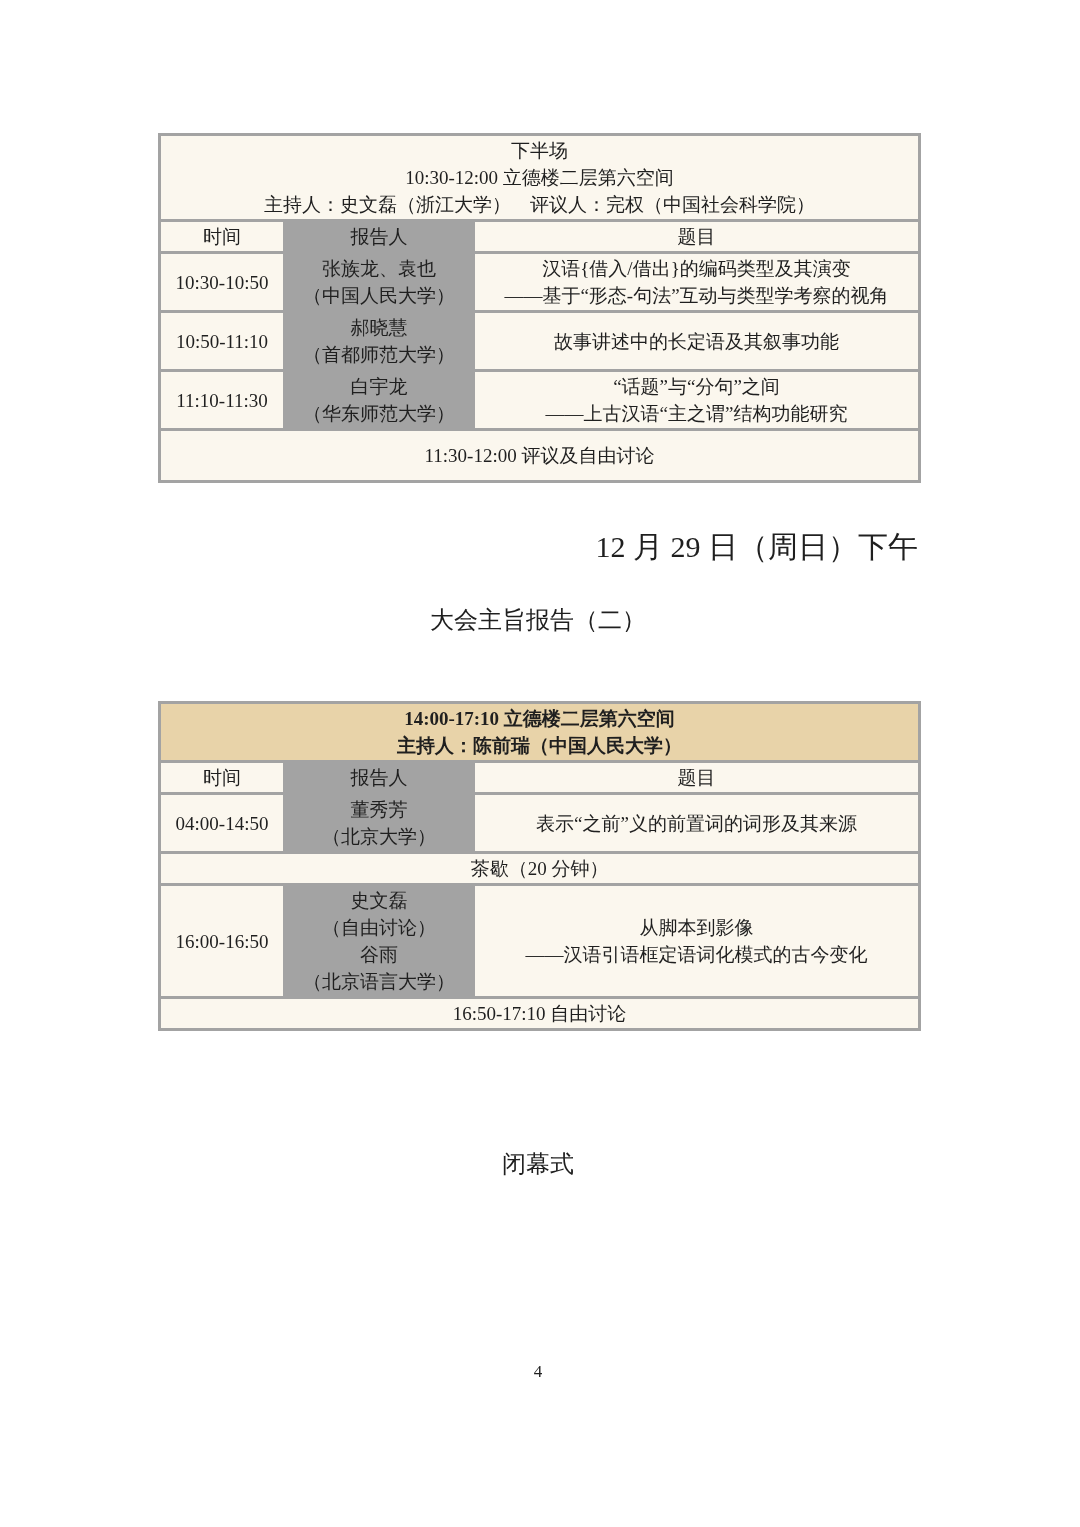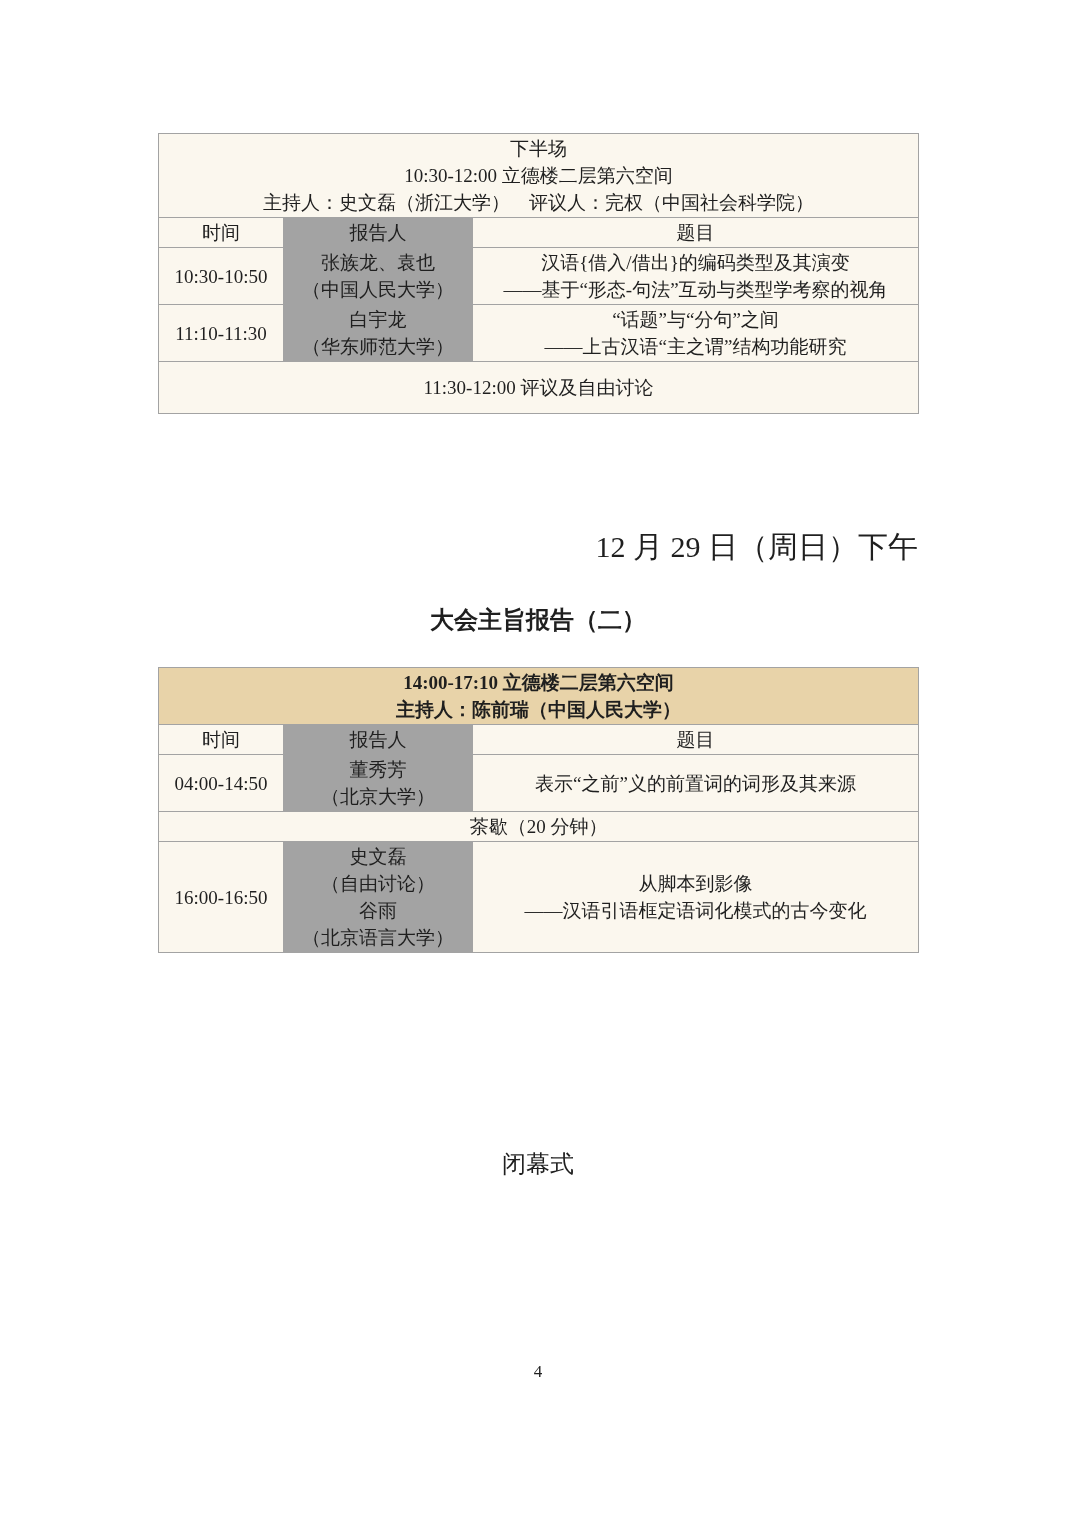--- a/index.html
+++ b/index.html
@@ -7,34 +7,34 @@
     width:1080px;height:1527px;background:#ffffff;
     font-family:"Liberation Serif","DejaVu Serif",serif;
     color:#1f1f1f;position:relative;
   }
   .page{position:absolute;left:0;top:0;width:1080px;height:1527px;background:#fff;}
   .block{position:absolute;left:158px;width:760px;}
   table.sched{
     width:760px;border-collapse:collapse;table-layout:fixed;
   }
   table.sched td{
-    border:1px solid #a3a3a3;
+    border:3px solid #a3a3a3;
     text-align:center;vertical-align:middle;
     font-size:19px;line-height:27px;padding:1px 4px;
     overflow:hidden;
   }
   .cream{background:#FBF7EE;}
   .white{background:#a3a3a3;}
   .tanhead{background:#E8D3A9;font-weight:bold;font-size:20px;line-height:28px;}
   .head3{font-size:20px;line-height:27px;}
   .t1{top:133px;}
-  .t2{top:667px;}
+  .t2{top:701px;}
   .t3{top:1162px;}
   .h-date{top:528px;font-size:30px;text-align:right;line-height:38px;}
-  .h-sub{top:604px;font-size:24px;text-align:center;line-height:32px;font-weight:bold;}
+  .h-sub{top:604px;font-size:24px;text-align:center;line-height:32px;}
   .h-close{top:1103px;font-size:24px;text-align:center;line-height:32px;margin-top:45px;}
   .pagenum{top:1360px;font-size:17px;text-align:center;line-height:24px;}
   .line{display:block;}
 </style>
 </head>
 <body>
 
 <div class="page">
 
   <table class="sched block t1">
@@ -58,20 +58,30 @@
     </tr>
     <tr style="height:56px">
       <td class="cream">10:30-10:50</td>
       <td class="white">
         <span class="line">张族龙、袁也</span>
         <span class="line">（中国人民大学）</span>
       </td>
       <td class="cream">
         <span class="line">汉语{借入/借出}的编码类型及其演变</span>
         <span class="line">——基于“形态-句法”互动与类型学考察的视角</span>
+      </td>
+    </tr>
+    <tr style="height:57px">
+      <td class="cream">10:50-11:10</td>
+      <td class="white">
+        <span class="line">郝晓慧</span>
+        <span class="line">（首都师范大学）</span>
+      </td>
+      <td class="cream">
+        <span class="line">故事讲述中的长定语及其叙事功能</span>
       </td>
     </tr>
     <tr style="height:54px">
       <td class="cream">11:10-11:30</td>
       <td class="white">
         <span class="line">白宇龙</span>
         <span class="line">（华东师范大学）</span>
       </td>
       <td class="cream">
         <span class="line">“话题”与“分句”之间</span>
@@ -124,20 +134,23 @@
         <span class="line">史文磊</span>
         <span class="line">（自由讨论）</span>
         <span class="line">谷雨</span>
         <span class="line">（北京语言大学）</span>
       </td>
       <td class="cream">
         <span class="line">从脚本到影像</span>
         <span class="line">——汉语引语框定语词化模式的古今变化</span>
       </td>
     </tr>
+    <tr style="height:28px">
+      <td colspan="3" class="cream">16:50-17:10 自由讨论</td>
+    </tr>
   </tbody>
     </table>
 
   <div class="block h-close">闭幕式</div>
 
 
   <div class="block pagenum">4</div>
 
 </div>
 

